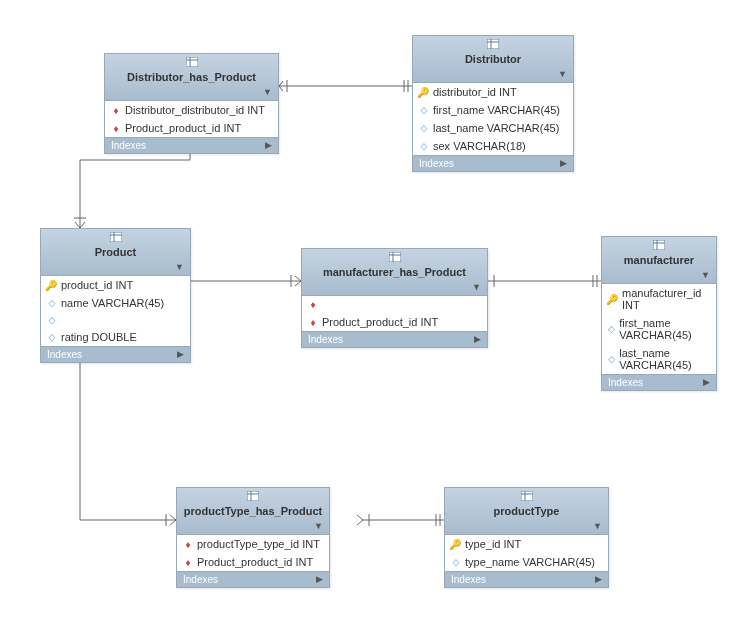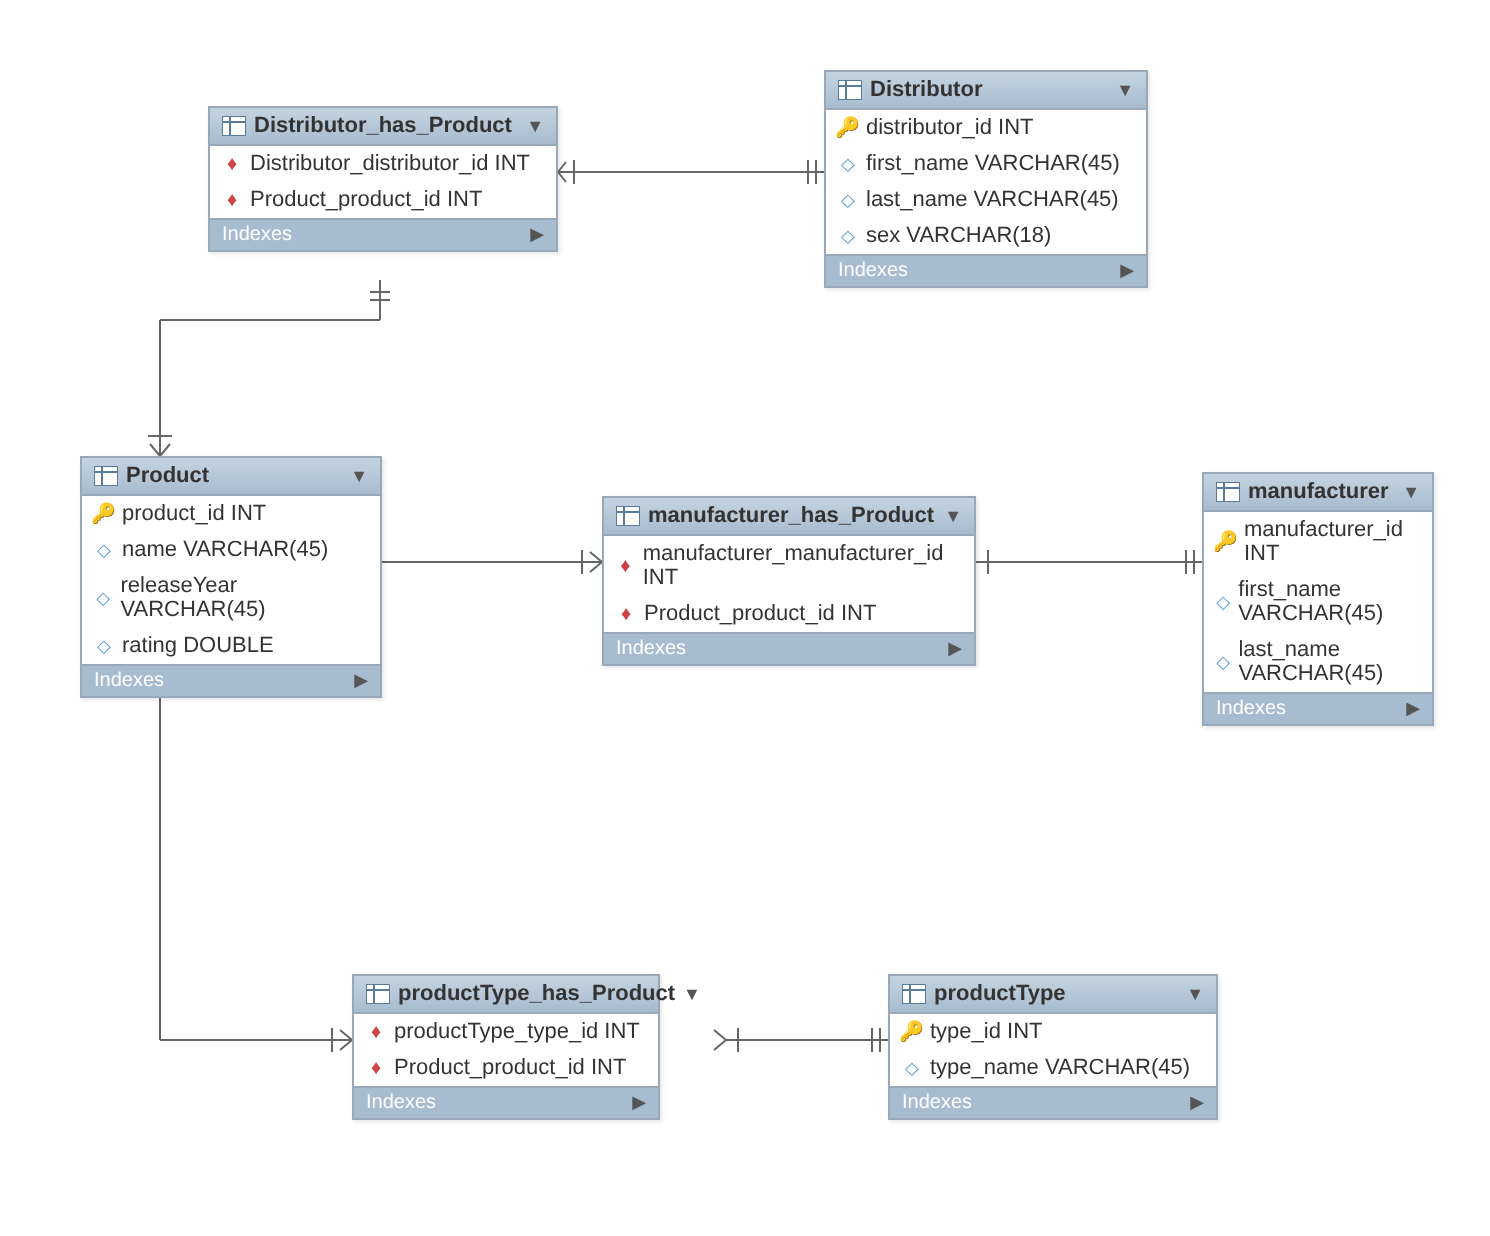--- a/index.html
+++ b/index.html
@@ -1,19 +1,19 @@
 <!DOCTYPE html>
 <html><head>
 <meta charset="utf-8">
 <style>
 * { box-sizing: border-box; margin: 0; padding: 0; }
 body { font-family: Arial, sans-serif; font-size: 11px; background: #fff; position: relative; width: 745px; height: 618px; }
 .canvas { position: relative; width: 745px; height: 618px; }
 .entity { position: absolute; border: 1px solid #98a8b8; background: #fff; box-shadow: 1px 1px 2px rgba(0,0,0,0.1); }
-.entity-header { background: linear-gradient(#c4d3e0, #a8bccf); padding: 3px 6px; display: flex; align-items: center; gap: 4px; border-bottom: 1px solid #98a8b8; font-weight: bold; color: #333; }
+.entity-header { background: linear-gradient(#c4d3e0, #a8bccf); padding: 3px 6px; display: flex; align-items: center; gap: 4px; border-bottom: 1px solid #98a8b8; font-weight: bold; color: #333; flex-direction: column; }
 .entity-header .table-icon { width: 12px; height: 10px; display: inline-block; }
 .entity-header .collapse-arrow { margin-left: auto; font-size: 9px; color: #555; }
 .entity-body { background: #fff; }
 .entity-row { padding: 3px 6px; display: flex; align-items: center; gap: 4px; color: #333; }
 .entity-row .col-icon { width: 10px; display: inline-flex; justify-content: center; }
 .key-icon { color: #d4a017; font-size: 10px; }
 .fk-icon { color: #c44; font-size: 10px; }
 .diamond-icon { color: #5a9fd4; font-size: 9px; }
 .entity-footer { background: #a8bccf; padding: 2px 6px; display: flex; align-items: flex-start; color: #fff; font-size: 10px; border-top: 1px solid #98a8b8; }
 .entity-footer .expand-arrow { margin-left: auto; font-size: 9px; color: #555; }
@@ -146,21 +146,20 @@
     <div class="entity-row">
           <span class="col-icon key-icon">🔑</span>
           <span>product_id INT</span>
         </div>
     <div class="entity-row">
           <span class="col-icon diamond-icon">◇</span>
           <span>name VARCHAR(45)</span>
         </div>
     <div class="entity-row">
           <span class="col-icon diamond-icon">◇</span>
-          <span>releaseYear VARCHAR(45)</span>
         </div>
     <div class="entity-row">
           <span class="col-icon diamond-icon">◇</span>
           <span>rating DOUBLE</span>
         </div>
   </div>
   <div class="entity-footer">
         <span>Indexes</span>
         <span class="expand-arrow">▶</span>
       </div>
@@ -172,21 +171,20 @@
             <rect x="0" y="0" width="12" height="10" fill="#fff" stroke="#5a7a9a"></rect>
             <line x1="0" y1="3" x2="12" y2="3" stroke="#5a7a9a"></line>
             <line x1="4" y1="0" x2="4" y2="10" stroke="#5a7a9a"></line>
           </svg></span>
     <span>manufacturer_has_Product</span>
     <span class="collapse-arrow">▼</span>
   </div>
   <div class="entity-body">
     <div class="entity-row">
           <span class="col-icon fk-icon">♦</span>
-          <span>manufacturer_manufacturer_id INT</span>
         </div>
     <div class="entity-row">
           <span class="col-icon fk-icon">♦</span>
           <span>Product_product_id INT</span>
         </div>
   </div>
   <div class="entity-footer">
         <span>Indexes</span>
         <span class="expand-arrow">▶</span>
       </div>

